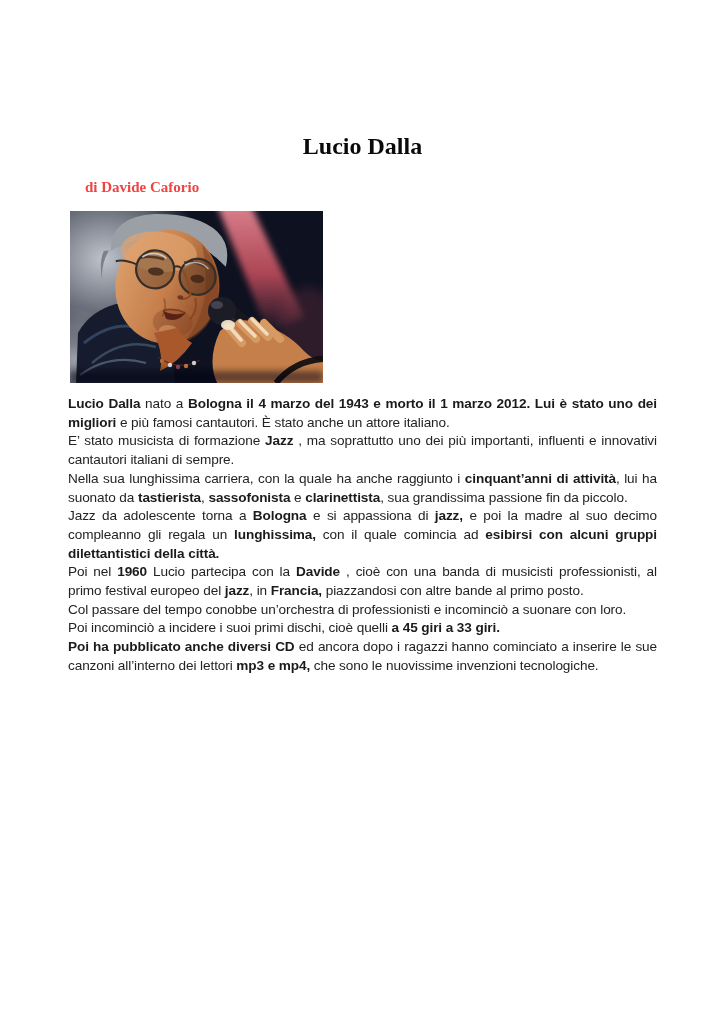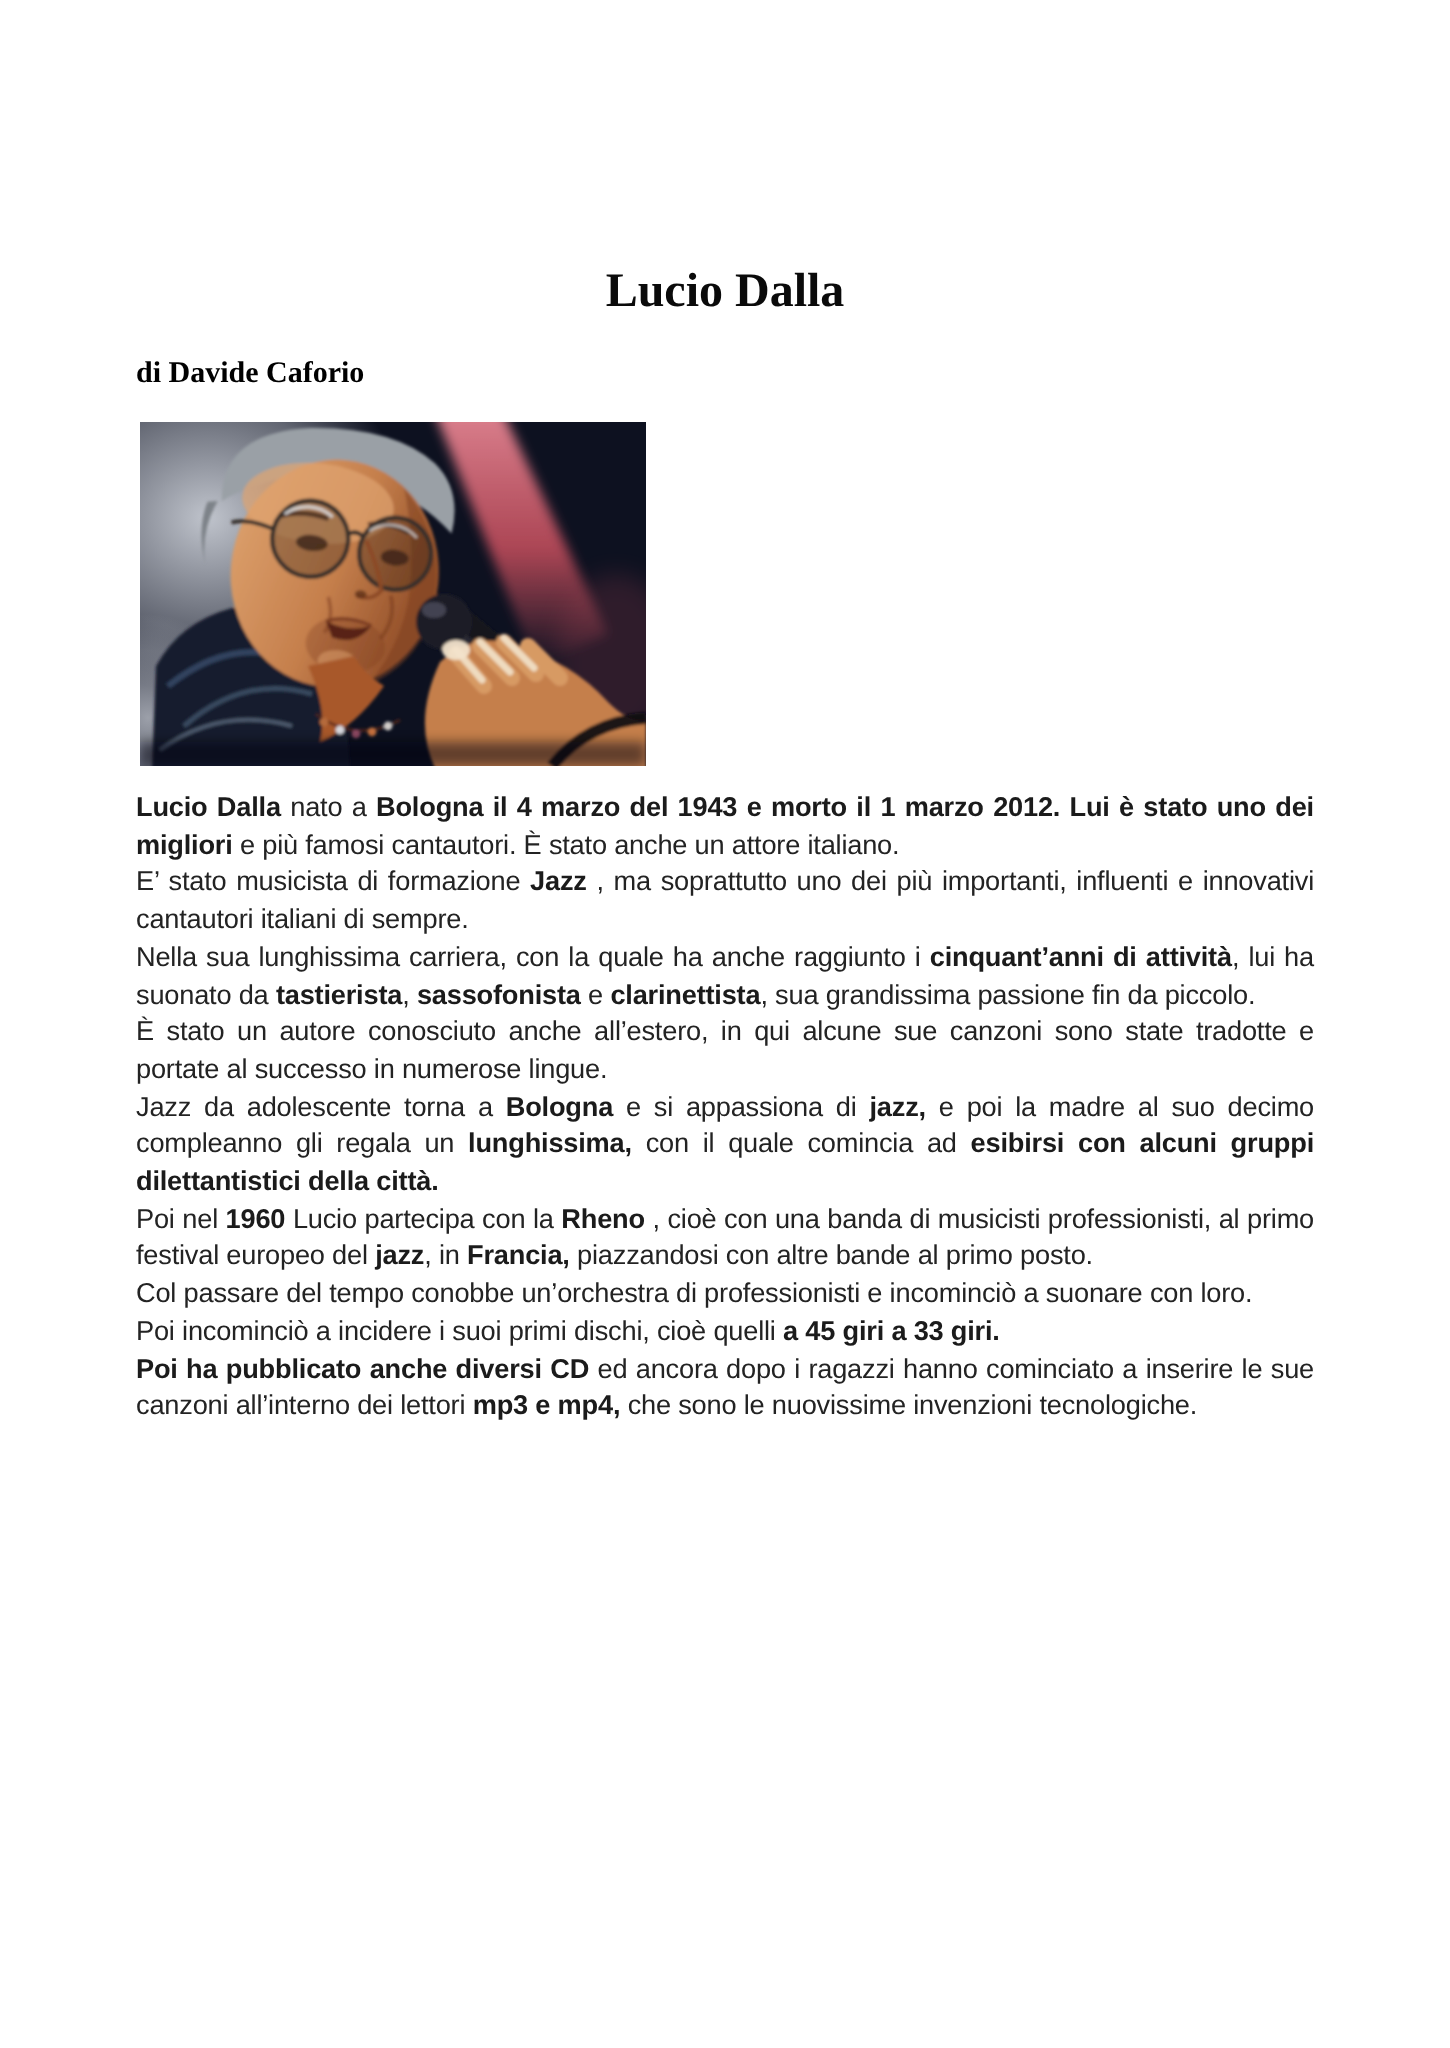--- a/index.html
+++ b/index.html
@@ -19,25 +19,25 @@
     text-align: center;
     font-family: "Liberation Serif", serif;
     font-weight: bold;
     font-size: 24px;
     line-height: 34px;
     color: #0a0a0a;
   }
 
   .byline {
     position: absolute;
-    top: 136px; left: 68px;
+    top: 136px; left: 85px;
     font-family: "Liberation Serif", serif;
     font-weight: bold;
     font-size: 15px;
-    color: #000000;
+    color: #ef4444;
   }
 
   .photo {
     position: absolute;
     left: 70px; top: 168px;
     width: 253px; height: 172px;
     margin: 0;
     overflow: hidden;
   }
   .photo svg { display: block; }
@@ -181,21 +181,20 @@
       </g>
 
       <rect x="0" y="160" width="253" height="12" fill="#05060d" opacity="0.5" filter="url(#blur3)"></rect>
     </svg>
   </figure>
 
   <div class="body-text">
       <p><b>Lucio Dalla</b><span> nato a </span><b>Bologna il 4 marzo del 1943 e morto il 1 marzo 2012. Lui è stato uno dei migliori</b><span> e più famosi cantautori. È stato anche un attore italiano.</span></p>
       <p><span>E’ stato musicista di formazione </span><b>Jazz</b><span> , ma soprattutto uno dei più importanti, influenti e innovativi cantautori italiani di sempre.</span></p>
       <p><span>Nella sua lunghissima carriera, con la quale ha anche raggiunto i </span><b>cinquant’anni di attività</b><span>, lui ha suonato da </span><b>tastierista</b><span>, </span><b>sassofonista</b><span> e </span><b>clarinettista</b><span>, sua grandissima passione fin da piccolo.</span></p>
-      <p><span>È stato un autore conosciuto anche all’estero, in qui alcune sue canzoni sono state tradotte e portate al successo in numerose lingue.</span></p>
       <p><span>Jazz da adolescente torna a </span><b>Bologna</b><span> e si appassiona di </span><b>jazz,</b><span> e poi la madre al suo decimo compleanno gli regala un </span><b>lunghissima,</b><span> con il quale comincia ad </span><b>esibirsi con alcuni gruppi dilettantistici della città.</b></p>
-      <p><span>Poi nel </span><b>1960</b><span> Lucio partecipa con la </span><b>Rheno</b><span> , cioè con una banda di musicisti professionisti, al primo festival europeo del </span><b>jazz</b><span>, in </span><b>Francia,</b><span> piazzandosi con altre bande al primo posto.</span></p>
+      <p><span>Poi nel </span><b>1960</b><span> Lucio partecipa con la </span><b>Davide</b><span> , cioè con una banda di musicisti professionisti, al primo festival europeo del </span><b>jazz</b><span>, in </span><b>Francia,</b><span> piazzandosi con altre bande al primo posto.</span></p>
       <p><span>Col passare del tempo conobbe un’orchestra di professionisti e incominciò a suonare con loro.</span></p>
       <p><span>Poi incominciò a incidere i suoi primi dischi, cioè quelli </span><b>a 45 giri a 33 giri.</b></p>
       <p><b>Poi ha pubblicato anche diversi CD</b><span> ed ancora dopo i ragazzi hanno cominciato a inserire le sue canzoni all’interno dei lettori </span><b>mp3 e mp4,</b><span> che sono le nuovissime invenzioni tecnologiche.</span></p>
     </div>
 
 </div>
 
 </body></html>

